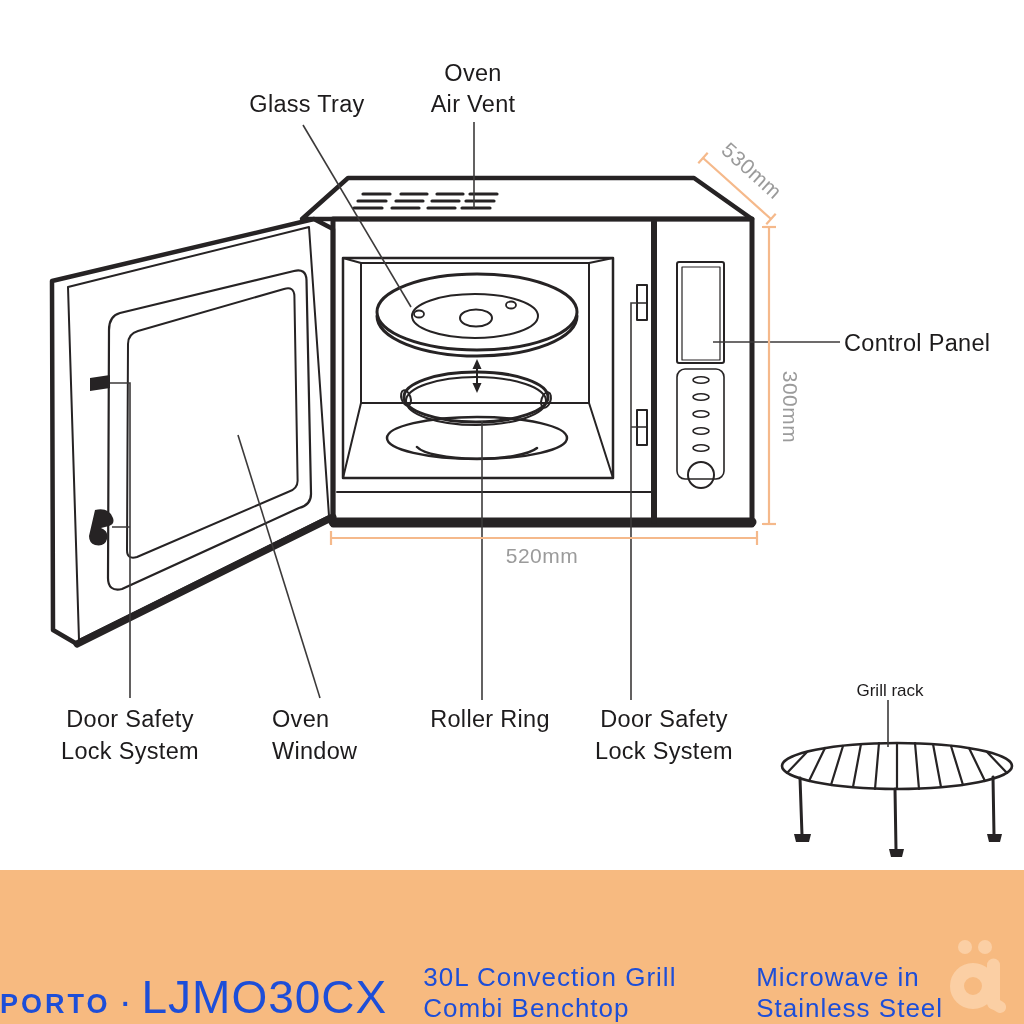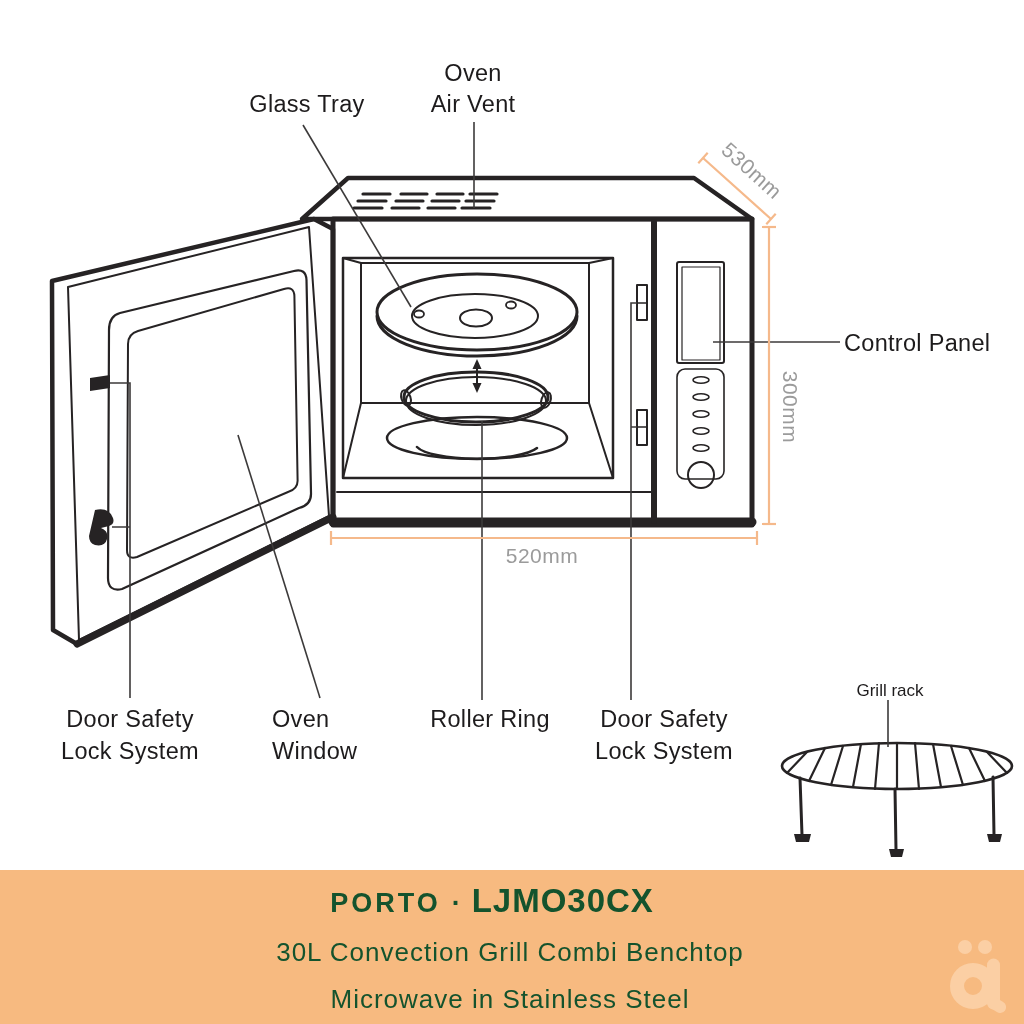--- a/index.html
+++ b/index.html
@@ -9,25 +9,25 @@
   svg text{font-family:"Liberation Sans", sans-serif;}
   .part-label{font-size:23.5px;fill:#1d1b1c;letter-spacing:0.3px;}
   .small-label{font-size:17px;fill:#1d1b1c;}
   .dim-text{font-size:21px;fill:#9b9b9b;letter-spacing:0.5px;}
   .line-art{stroke:#262324;fill:none;stroke-linecap:round;stroke-linejoin:round;}
   .leader{stroke:#3c3a3a;stroke-width:1.6;fill:none;}
   .dim-line{stroke:#f5b98b;stroke-width:2.2;fill:none;}
 
   .banner{position:absolute;left:0;top:870px;width:1024px;height:154px;background:#f7ba80;}
   .banner-text{position:absolute;left:0;top:0;width:984px;height:100%;
-               display:flex;flex-direction:column;align-items:center;color:#14532d;}
+               display:flex;flex-direction:row;align-items:flex-end;color:#1d4ed8;}
   .title-row{display:flex;align-items:baseline;margin-top:12px;}
   .brand{font-size:27px;font-weight:bold;letter-spacing:3px;}
   .dot-sep{font-size:27px;font-weight:bold;margin:0 11px;}
-  .model{font-size:33px;font-weight:bold;letter-spacing:1px;}
+  .model{font-size:46px;font-weight:normal;letter-spacing:1px;}
   .subtitle{font-size:26px;letter-spacing:1px;margin-top:17px;margin-left:36px;}
   .subtitle2{margin-top:16px;}
   .logo{position:absolute;right:18px;bottom:8px;width:58px;height:80px;}
 </style>
 </head>
 <body>
 
 <div class="stage">
 <svg width="1024" height="870" viewBox="0 0 1024 870">
 

